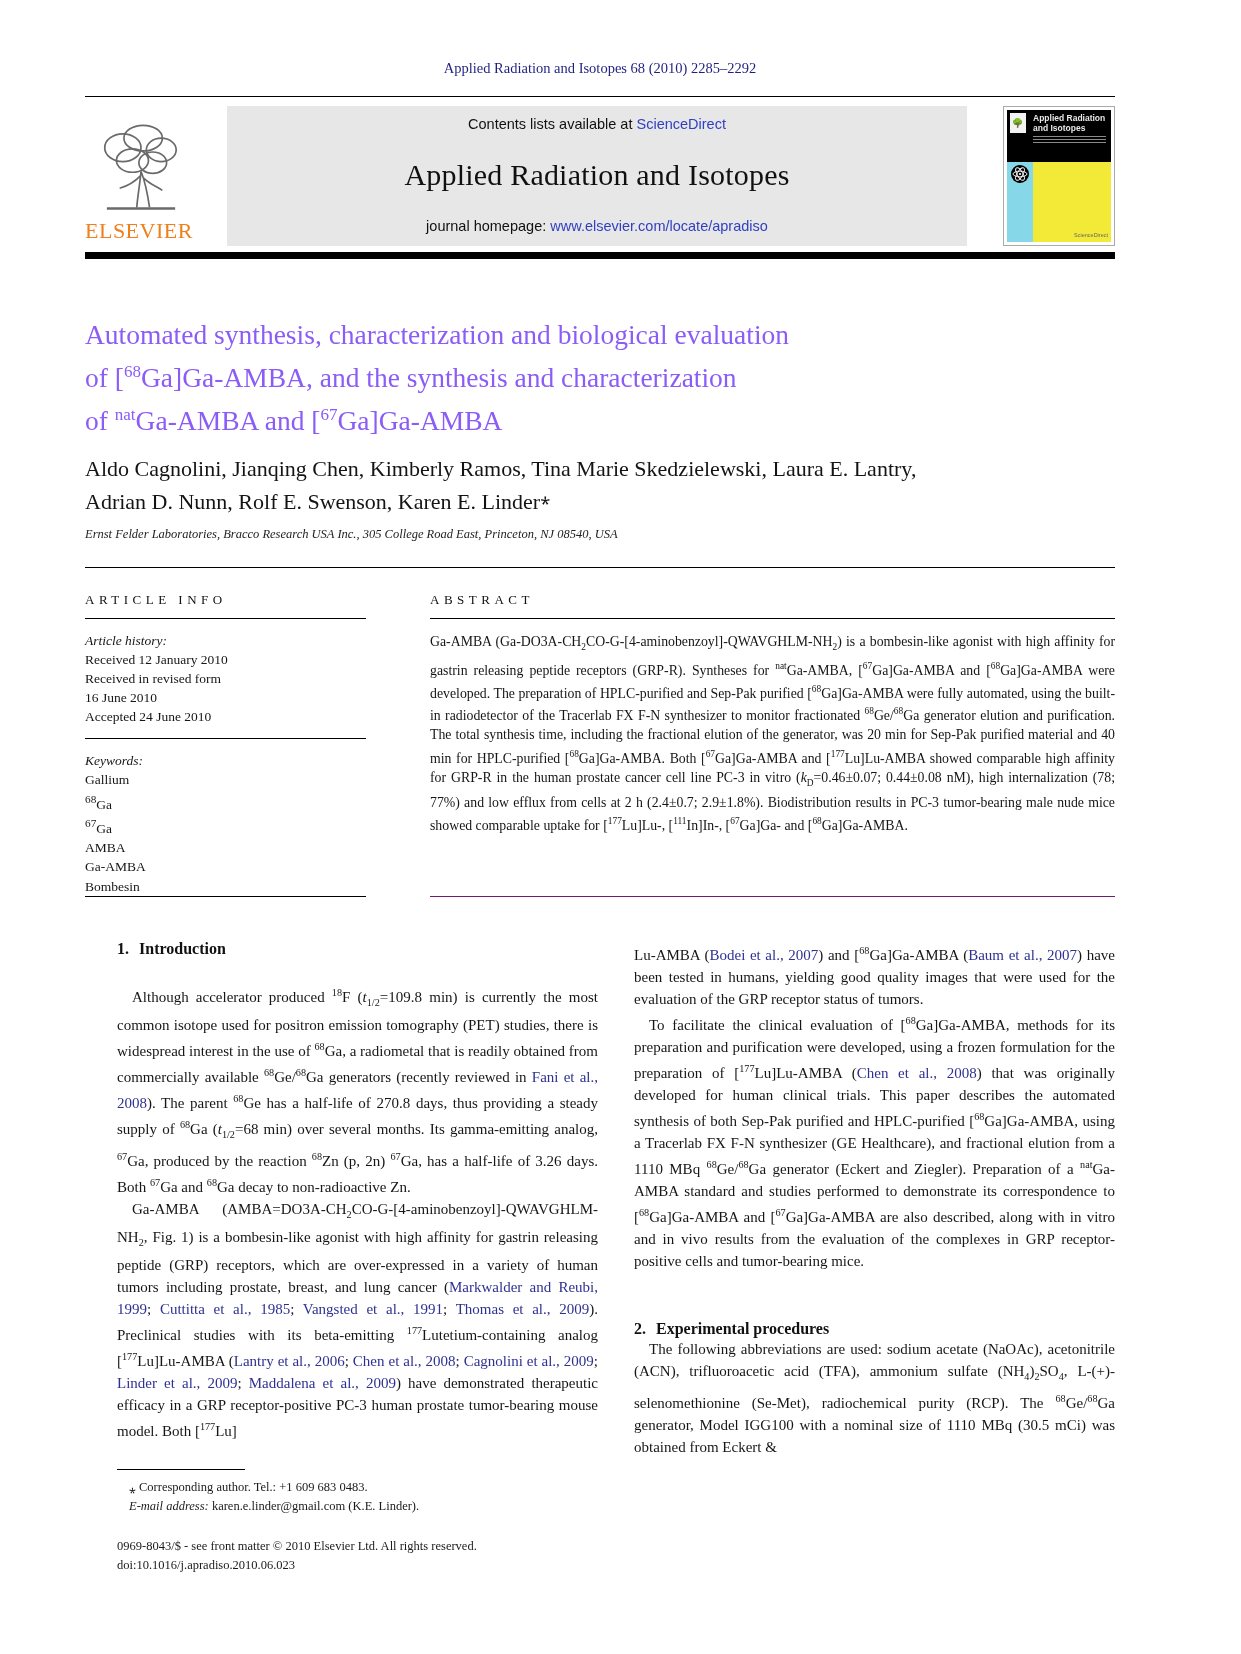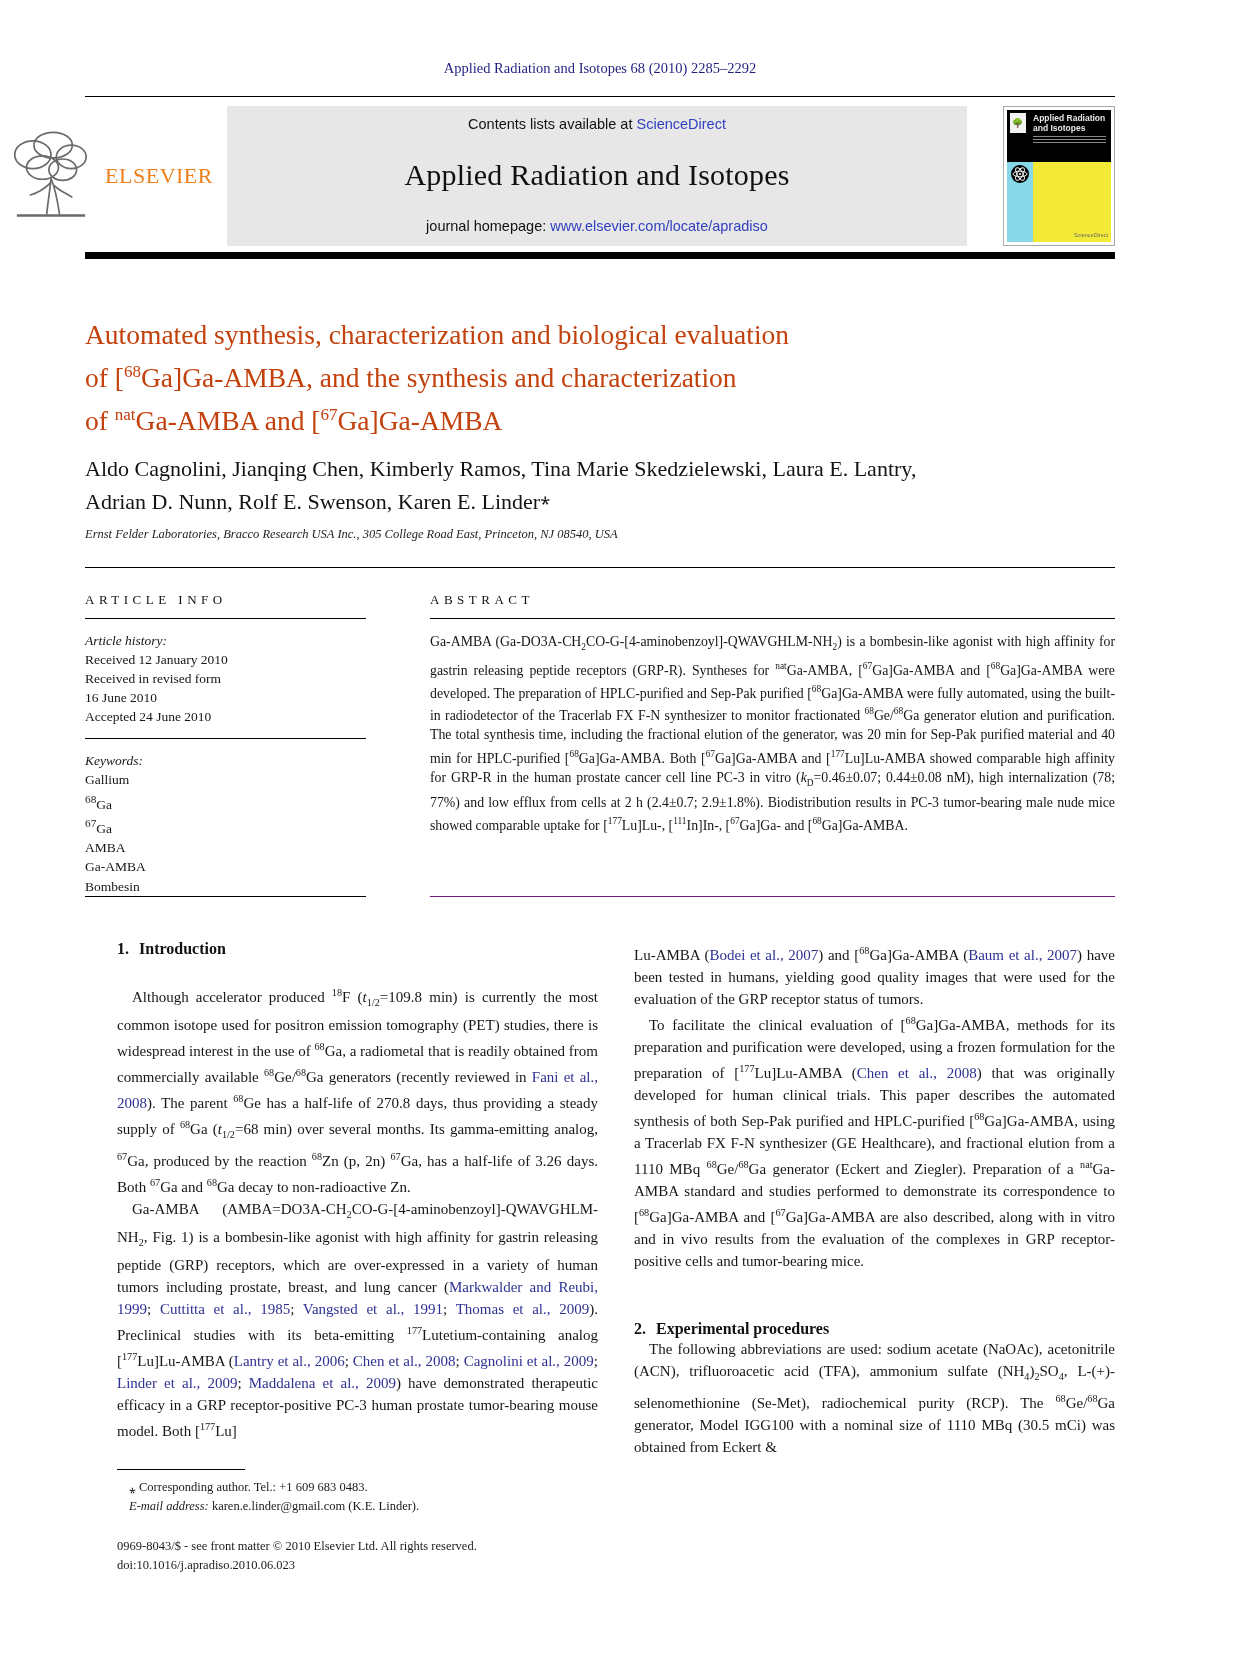--- a/index.html
+++ b/index.html
@@ -5,21 +5,21 @@
   * { margin:0; padding:0; box-sizing:border-box; }
   html,body { background:#ffffff; }
   body { width:1241px; font-family:"Liberation Serif", serif; color:#161616; }
   .page { position:relative; width:1241px; height:1654px; overflow:hidden; background:#fff; }
   .content { width:1030px; margin-left:85px; }
 
   
   .cite-line { padding-top:60px; text-align:center; font-size:14.5px; color:#1f1f80; font-family:"Liberation Serif", serif; }
   .top-rule { margin-top:19px; border-top:1.5px solid #000; }
   .header-row { margin-top:9px; display:flex; align-items:stretch; height:140px; }
-  .logo-box { width:128px; display:flex; flex-direction:row; justify-content:flex-end; align-items:center; padding-bottom:2px; }
+  .logo-box { width:128px; display:flex; flex-direction:column; justify-content:flex-end; align-items:flex-start; padding-bottom:2px; }
   .logo-box svg { display:block; margin-left:2px; }
   .elsevier-word { font-family:"Liberation Serif", serif; font-size:22px; color:#ef7f1a; letter-spacing:0.5px; margin-top:2px; }
   .banner { flex:1; margin-left:14px; margin-right:36px; background:#e7e7e7; display:flex; flex-direction:column; justify-content:space-between; text-align:center; padding:10px 8px 12px 8px;gap:23px; }
   .banner .contents { font-family:"Liberation Sans", sans-serif; font-size:14.5px; color:#111; }
   .banner .contents .sd { color:#3140c0; }
   .banner .jtitle { font-size:30px; color:#101010; font-family:"Liberation Serif", serif; letter-spacing:0.2px; }
   .banner .homepage { font-family:"Liberation Sans", sans-serif; font-size:14.5px; color:#111; }
   .banner .homepage .url { color:#3140c0; }
   .cover-thumb { width:112px; border:1px solid #aaa; background:#fff; padding:3px; display:flex; flex-direction:column; }
   .cover-inner { flex:1; display:flex; flex-direction:column; }
@@ -29,21 +29,21 @@
   .cover-sub { margin-top:3px; }
   .cover-sub i { display:block; height:1px; background:#8a8a8a; margin:2px 2px 0 0; }
   .cover-body { flex:1; display:flex; }
   .cover-strip { width:26px; background:#86d8e8; position:relative; }
   .cover-atom { position:absolute; top:2px; left:3px; }
   .cover-main { flex:1; background:#f3ea38; position:relative; }
   .cover-sd { position:absolute; right:3px; bottom:4px; font-size:5.5px; color:#666; font-family:"Liberation Sans", sans-serif; }
   .black-bar { margin-top:6px; height:7px; background:#000; }
 
   
-  .article-title { margin-top:57px; font-size:27.5px; line-height:37px; font-weight:normal; color:#c2410c; }
+  .article-title { margin-top:57px; font-size:27.5px; line-height:37px; font-weight:normal; color:#8b5cf6; }
   .article-title sup { font-size:0.62em; }
   .authors { margin-top:17px; font-size:22px; line-height:26px; color:#141414; }
   .affiliation { margin-top:11px; font-size:12.5px; font-style:italic; color:#222; }
   .title-rule { margin-top:25px; border-top:1px solid #000; }
 
   
   .info-abs { display:flex; margin-top:0; align-items:stretch; }
   .info-col { width:281px; padding-top:24px; border-bottom:1px solid #000; }
   .abs-col  { flex:1; margin-left:64px; padding-top:24px; border-bottom:1px solid #701a75; padding-bottom:18px; }
   .sec-head { font-size:13px; letter-spacing:4.5px; color:#111; }

